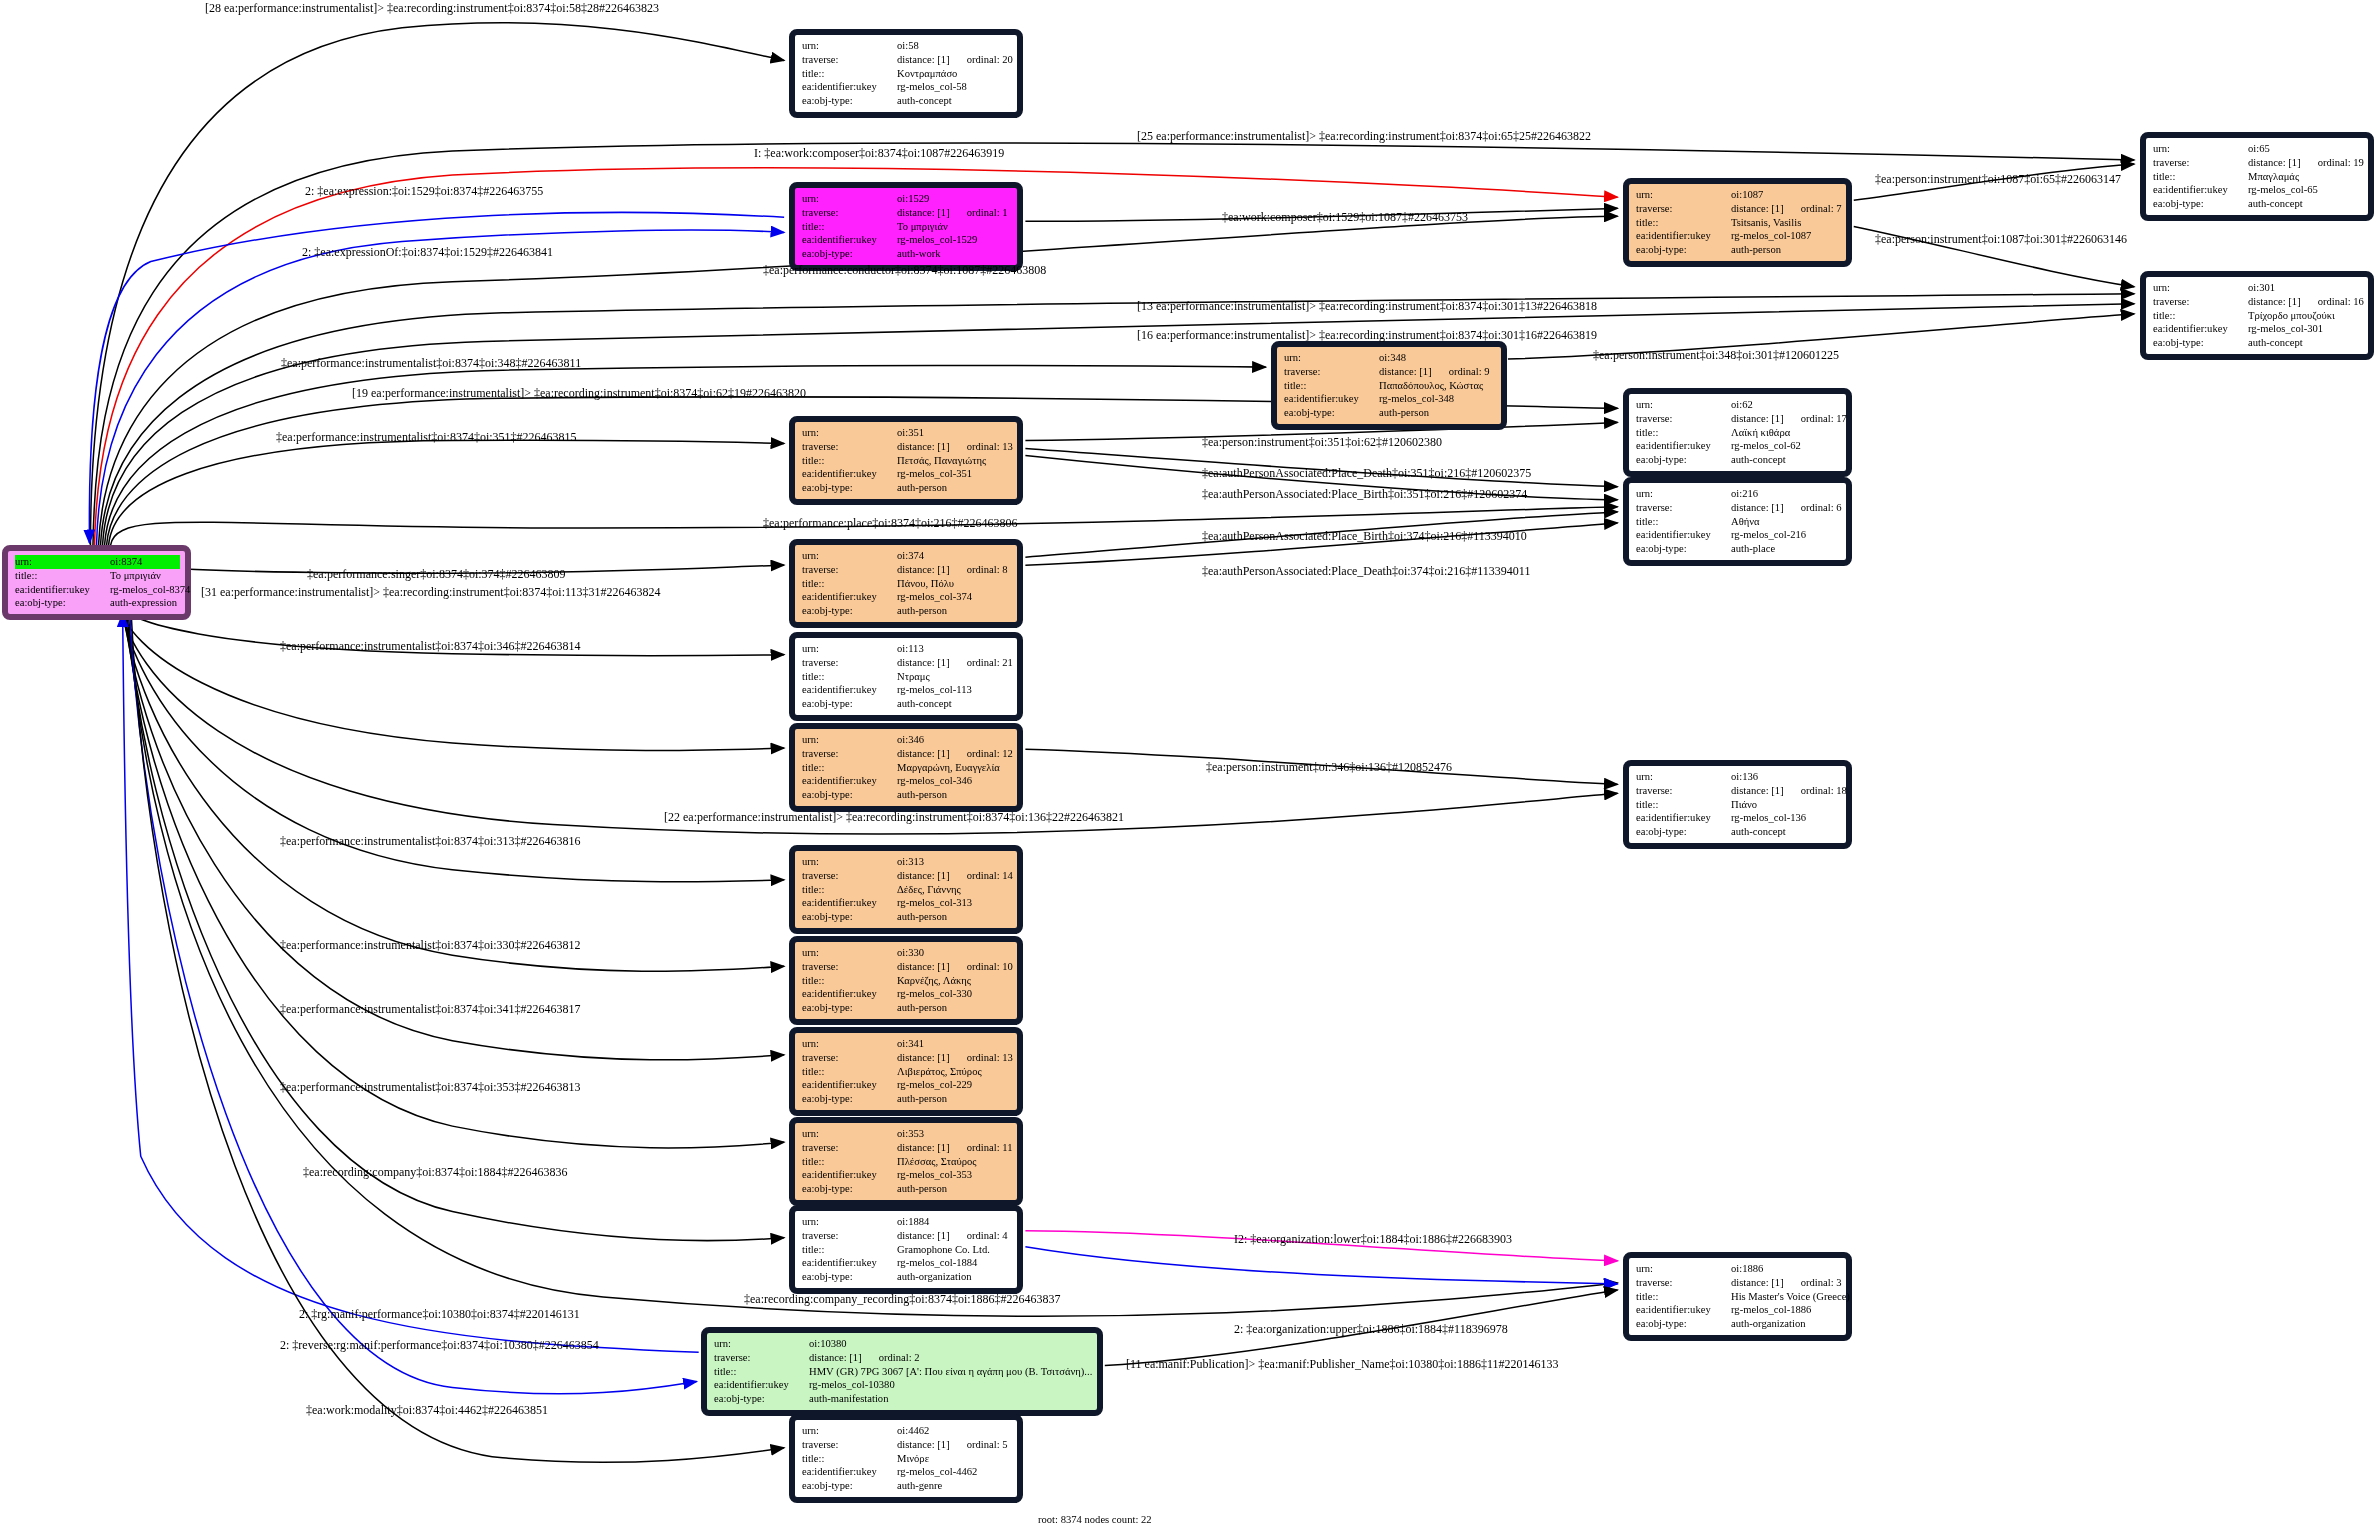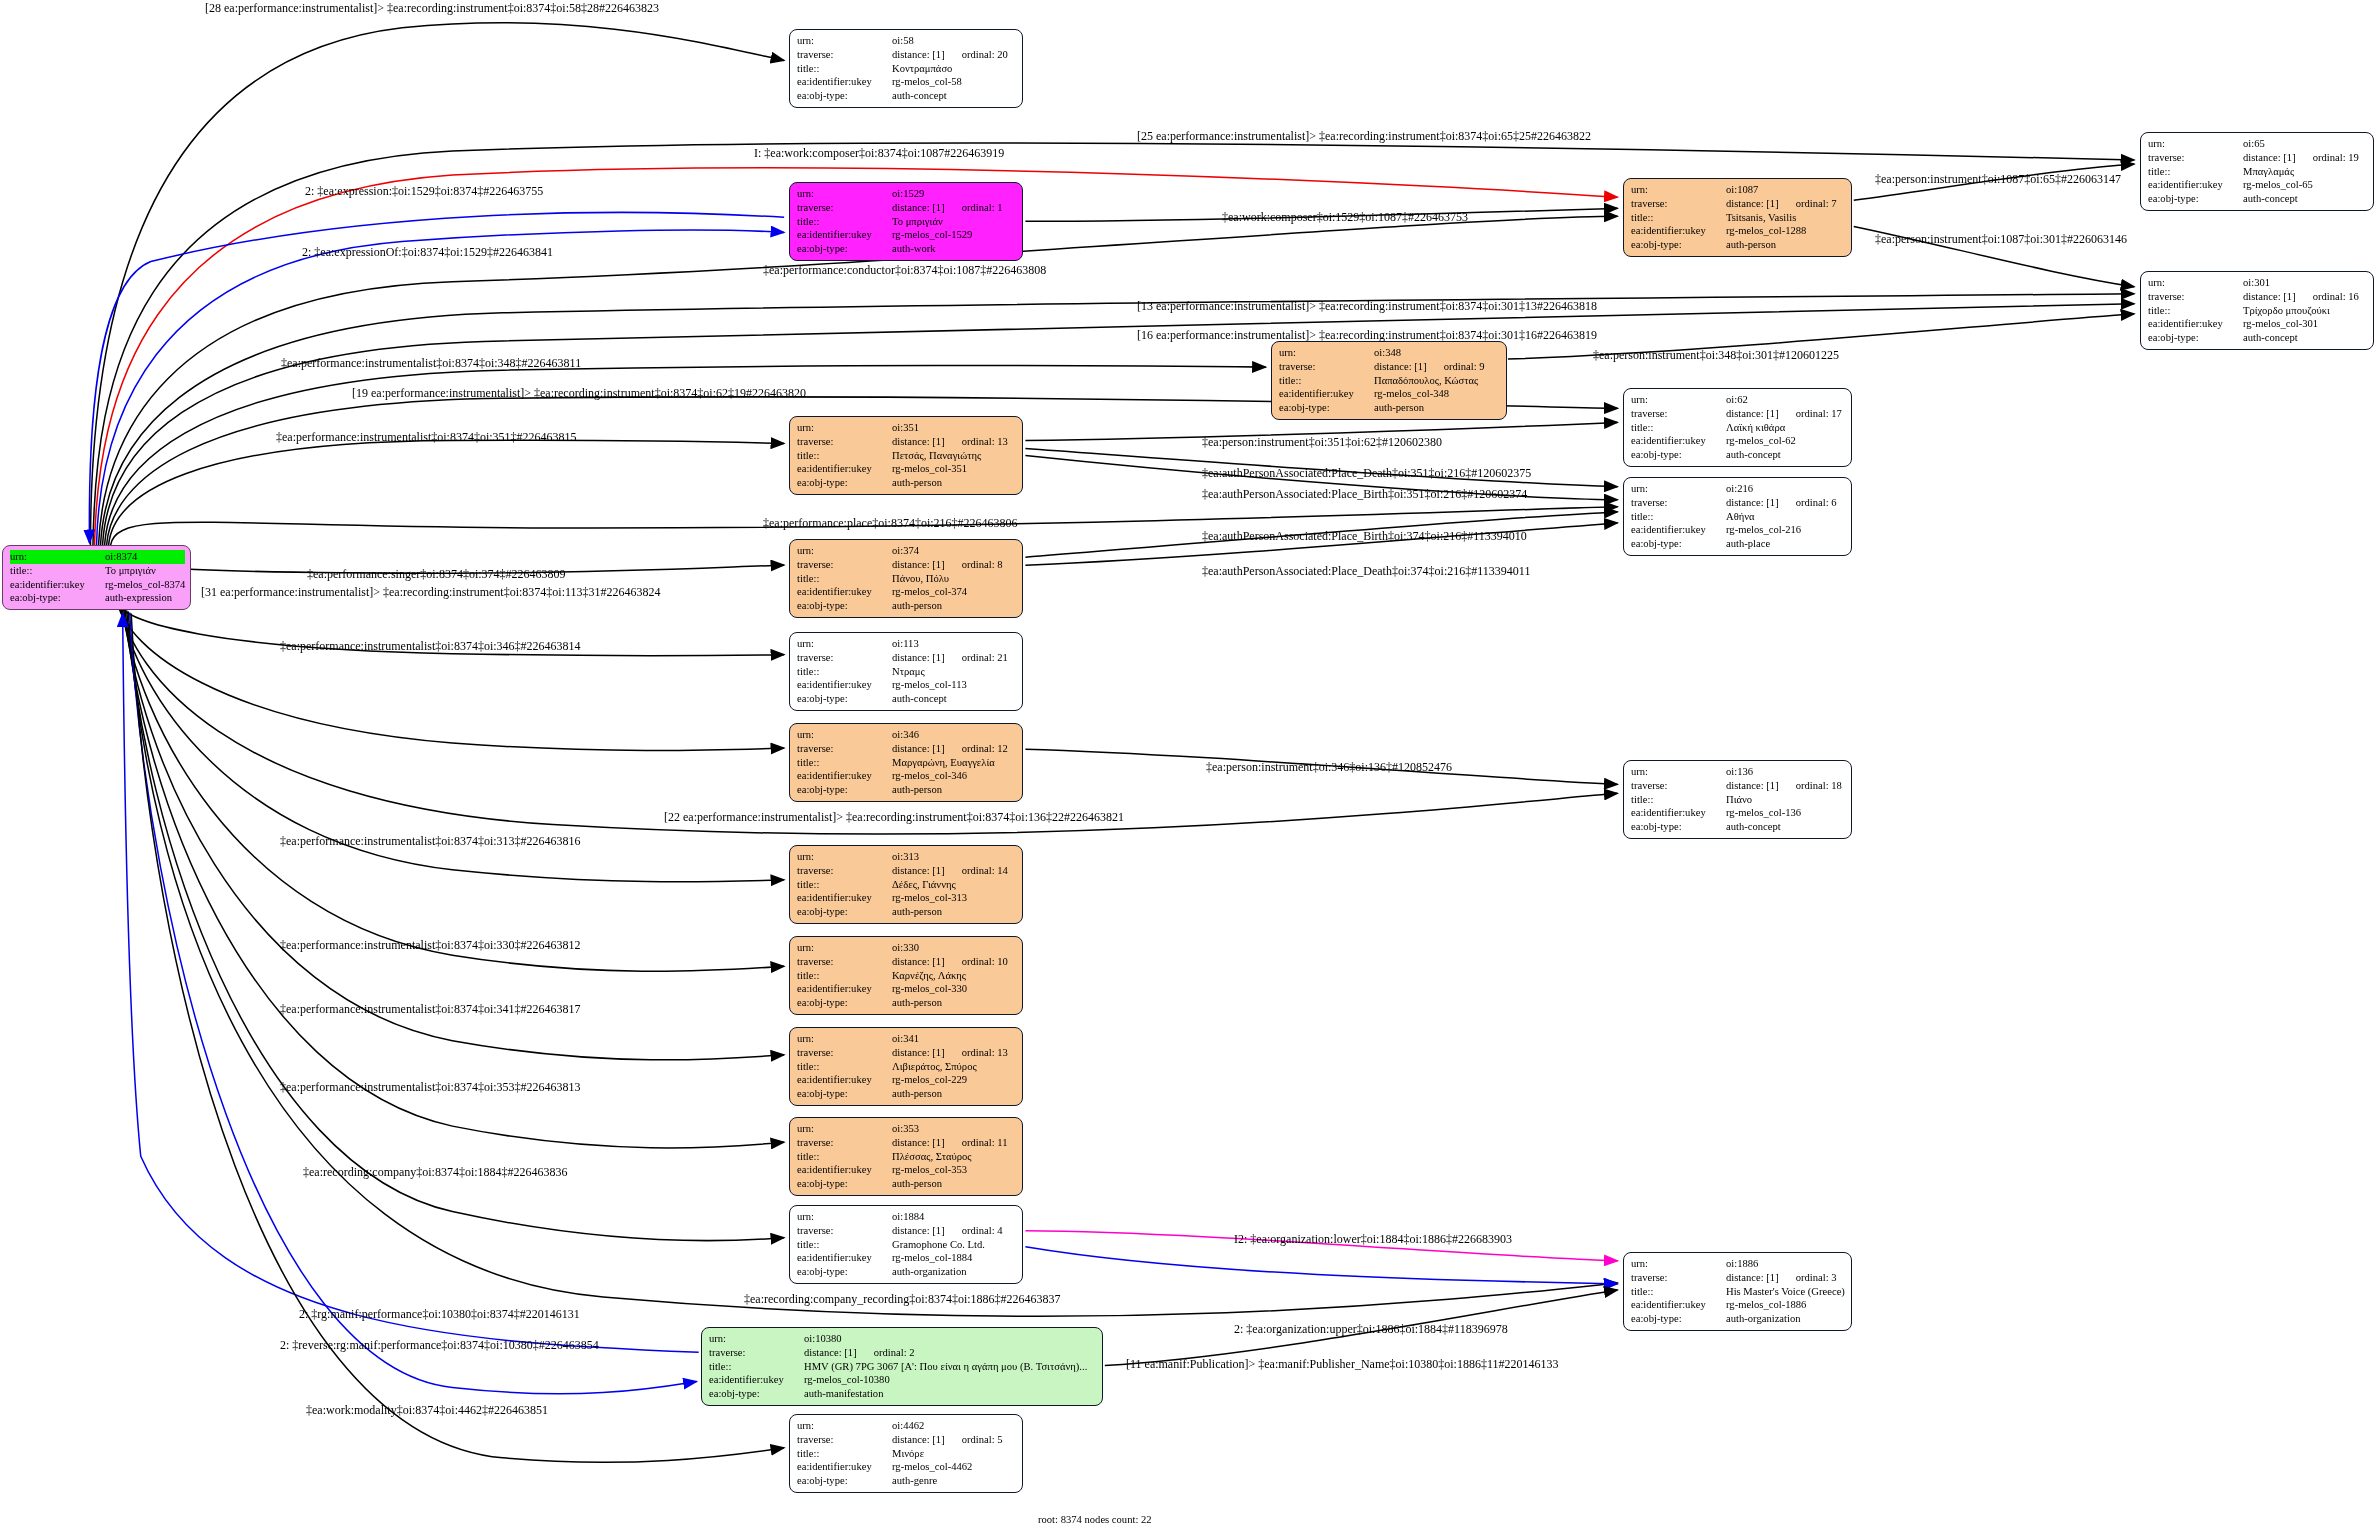--- a/index.html
+++ b/index.html
@@ -1,20 +1,20 @@
 <!DOCTYPE html>
 <html style="font-size:8px"><head>
 <meta charset="utf-8">
 <style>
   html,body{margin:0;padding:0;background:#ffffff;}
   body{font-family:"Liberation Serif", serif;}
   #canvas{position:relative;width:2377px;height:1541px;background:#fff;overflow:hidden;}
   svg#edges{position:absolute;left:0;top:0;width:2377px;height:1541px;pointer-events:none;}
 
-  .node{position:absolute;border:1px solid #0f172a;border-radius:8px;background:#ffffff;
+  .node{position:absolute;border:6px solid #0f172a;border-radius:8px;background:#ffffff;
         box-sizing:border-box;padding:4px 5px 4px 7px;}
   .node .row{display:flex;line-height:1.30;font-size:10.6px;white-space:nowrap;}
   .node .k{width:95px;flex:0 0 95px;}
   .node .v{flex:1 1 auto;}
   .node .v .ord{margin-left:17px;}
   .node.person{background:#fac998;}
   .node.work{background:#ff22ff;}
   .node.manifestation{background:#c8f5c2;}
   .node.root{background:#f9a0f9;border-color:#6b3a6b;}
   .node.root .row.urnrow{background:#00ee00;}
@@ -196,21 +196,21 @@
         <div class="row">
           <span class="k">traverse:</span>
           <span class="v"><span><span>distance: [1]</span><span class="ord">ordinal: 7</span></span></span>
         </div>
         <div class="row">
           <span class="k">title::</span>
           <span class="v">Tsitsanis, Vasilis</span>
         </div>
         <div class="row">
           <span class="k">ea:identifier:ukey</span>
-          <span class="v">rg-melos_col-1288</span>
+          <span class="v">rg-melos_col-1087</span>
         </div>
         <div class="row">
           <span class="k">ea:obj-type:</span>
           <span class="v">auth-person</span>
         </div>
       </div>
       <div class="node default" style="left: 2140px; top: 132px; width: 234px;">
         <div class="row">
           <span class="k">urn:</span>
           <span class="v">oi:65</span>

